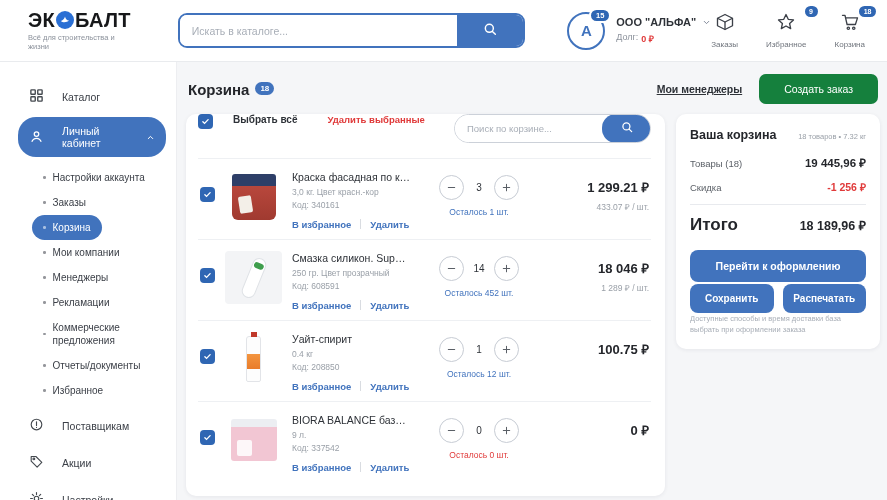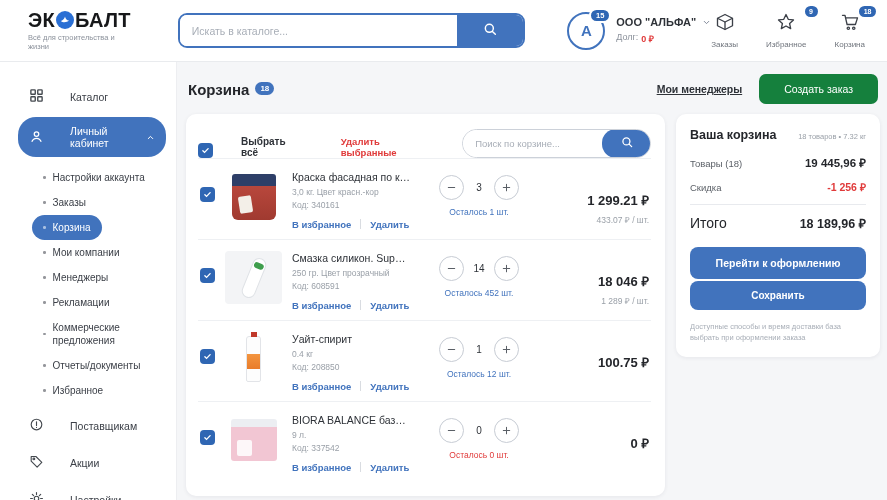--- a/index.html
+++ b/index.html
@@ -25,41 +25,41 @@
   .debt{font-size:9px;color:#8b919b;margin-top:4px;display:flex;gap:3px}
   .debt-value{color:#e03a3a;font-weight:bold}
   .header-icons{display:flex;margin-left:auto;gap:28px}
   .hicon{display:flex;flex-direction:column;align-items:center;gap:4px;position:relative;cursor:pointer}
   .hicon-label{font-size:8px;color:#6f747c}
   .hicon-badge{position:absolute;top:-6px;right:-11px;background:#2f66b3;color:#fff;font-size:7px;font-weight:bold;padding:2px 4.5px;border-radius:8px;line-height:1}
 
   
   .bodyrow{flex:1;display:flex;min-height:0}
   .sidebar{width:177px;background:#fff;border-right:1px solid #edeef1;padding:18px 10px 0 18px;flex-shrink:0;font-size:10.5px}
-  .side-item{display:flex;align-items:center;gap:26px;padding:8px 11px;color:#3c4048;border-radius:18px;cursor:pointer;margin-bottom:4px}
+  .side-item{display:flex;align-items:center;gap:18px;padding:8px 11px;color:#3c4048;border-radius:18px;cursor:pointer;margin-bottom:4px}
   .side-item.active{background:#4173bd;color:#fff;justify-content:flex-start}
   .side-item.active .chev{margin-left:auto}
   .side-sub{padding:4px 0 6px 14px}
   .sub-item{display:flex;align-items:center;gap:7px;padding:6px 11px;font-size:10px;color:#3c4048;cursor:pointer;border-radius:13px;line-height:1.3}
   .sub-item.active{background:#4173bd;color:#fff;display:inline-flex}
   .dot{width:2.5px;height:2.5px;border-radius:50%;background:currentColor;opacity:.55;flex-shrink:0}
   .sub-wrap{max-width:120px}
 
   
   .main{flex:1;display:flex;flex-direction:column;padding:10px 7px 0 9px;min-width:0}
   .main-head{display:flex;align-items:center;margin:2px 2px 10px 2px}
   .page-title{display:flex;align-items:flex-start;gap:6px;font-size:15px;font-weight:bold;color:#24262b}
   .title-badge{background:#4173bd;color:#fff;font-size:8px;font-weight:bold;min-width:18px;height:13px;border-radius:8px;display:inline-flex;align-items:center;justify-content:center;padding:0 5px;margin-top:1px}
   .managers-link{margin-left:auto;font-size:10.5px;font-weight:bold;color:#2e3238;text-decoration:underline;margin-right:17px;cursor:pointer}
   .create-btn{background:#15803d;color:#fff;font-size:10.5px;font-weight:normal;padding:9px 25px;border-radius:7px;border:none;cursor:pointer;font-family:inherit}
   .content{display:flex;gap:11px;align-items:flex-start}
 
   
   .cart-card{flex:1;background:#fff;border-radius:10px;box-shadow:0 1px 4px rgba(25,35,60,.07);padding:0 14px 14px 12px;min-width:0}
-  .cart-toolbar{display:flex;align-items:flex-end;height:44px;gap:28px}
+  .cart-toolbar{display:flex;align-items:flex-start;height:44px;gap:20px}
   .checkbox{width:15px;height:15px;border-radius:4px;background:#2f66b3;display:inline-flex;align-items:center;justify-content:center;cursor:pointer;flex-shrink:0}
   .select-all-label{font-size:10px;font-weight:bold;color:#2e3238;cursor:pointer}
   .delete-selected{font-size:9.5px;font-weight:bold;color:#e03a3a;margin-left:10px;cursor:pointer}
   .cart-search{margin-left:auto;display:flex;height:29px;border:1px solid #ccd1d9;border-radius:15px;overflow:hidden;width:197px;background:#fff}
   .cart-search input{flex:1;border:none;outline:none;padding:0 12px;font-size:9.5px;color:#333;min-width:0}
   .cart-search input::placeholder{color:#a8aeb7}
   .cart-search-btn{width:49px;background:#4173bd;border:none;display:flex;align-items:center;justify-content:center;cursor:pointer;border-radius:14px;margin:-1px}
 
   .item{display:flex;align-items:flex-start;border-top:1px solid #eef0f3;padding:11px 0 9px 2px;gap:10px}
   .item-check{margin-top:17px}
@@ -70,21 +70,21 @@
   .item-code{font-size:8.5px;color:#9aa0a8}
   .item-links{margin-top:9px;display:flex;align-items:flex-start;gap:9px}
   .item-link{font-size:9.5px;font-weight:bold;color:#4173bd;cursor:pointer}
   .link-sep{width:1px;height:10px;background:#d9dce1}
   .stepper-wrap{width:116px;text-align:center;margin-top:5px;flex-shrink:0}
   .stepper{display:flex;align-items:center;justify-content:center;gap:9px}
   .step-btn{width:25px;height:25px;border-radius:50%;border:1px solid #c7ccd4;background:#fff;display:inline-flex;align-items:center;justify-content:center;cursor:pointer}
   .qty{font-size:10px;color:#2e3238;min-width:12px}
   .stock{font-size:8.5px;color:#4173bd;margin-top:7px}
   .stock.out{color:#e03a3a}
-  .price-wrap{width:104px;text-align:right;margin-top:21px;flex-shrink:0;padding-right:2px}
+  .price-wrap{width:104px;text-align:right;margin-top:8px;flex-shrink:0;padding-right:2px}
   .price{font-size:13px;font-weight:bold;color:#24262b;white-space:nowrap}
   .unit-price{font-size:8.5px;color:#9aa0a8;margin-top:5px;white-space:nowrap}
 
   
   .t-bucket{width:44px;height:46px;border-radius:3px 3px 6px 6px;background:linear-gradient(180deg,#2e3f68 0%,#2e3f68 27%,#b8473c 27%,#a03a30 100%);position:relative}
   .t-bucket:after{content:"";position:absolute;left:7px;bottom:7px;width:13px;height:17px;background:#f3efe8;transform:rotate(-9deg);border-radius:2px}
   .thumb.bg-gray{background:#f3f4f6}
   .t-tube{width:14px;height:42px;background:#fff;border:1px solid #dfe2e6;border-radius:7px;transform:rotate(22deg);position:relative}
   .t-tube:before{content:"";position:absolute;top:4px;left:1px;right:1px;height:6px;background:#3f9e4d;border-radius:3px}
   .t-bottle{width:15px;height:46px;background:#fdfdfd;border:1px solid #e2e4e8;border-radius:3px 3px 2px 2px;position:relative}
@@ -96,24 +96,24 @@
   
   .summary{width:204px;background:#fff;border-radius:10px;box-shadow:0 1px 4px rgba(25,35,60,.07);padding:14px 14px 13px;flex-shrink:0}
   .sum-head{display:flex;align-items:baseline;justify-content:space-between;margin-bottom:13px}
   .sum-title{font-size:12.5px;font-weight:bold;color:#24262b}
   .sum-meta{font-size:7.5px;color:#9aa0a8;white-space:nowrap}
   .sum-row{display:flex;justify-content:space-between;align-items:baseline;margin-bottom:10px}
   .sum-label{font-size:9.5px;color:#5a5f66}
   .sum-value{font-size:11.5px;font-weight:bold;color:#24262b}
   .sum-value.red{color:#e03a3a;font-size:10.5px}
   .sum-divider{border-top:1px solid #e8eaee;margin:2px 0 10px}
-  .sum-total .sum-label{font-size:14px;font-weight:normal;color:#24262b}
+  .sum-total .sum-label{font-size:17px;font-weight:bold;color:#24262b}
   .sum-total .sum-value{font-size:12.5px}
   .checkout-btn{width:100%;background:#4173bd;color:#fff;font-weight:bold;font-size:10.5px;padding:10px 0;border-radius:8px;border:none;cursor:pointer;margin:5px 0 2px;font-family:inherit}
-  .btn-row{display:flex;gap:9px;margin-bottom:11px}
+  .btn-row{display:flex;gap:9px;}
   .btn-row button{flex:1;background:#4173bd;color:#fff;font-weight:bold;font-size:10px;padding:9px 0;border-radius:8px;border:none;cursor:pointer;font-family:inherit}
   .sum-note{font-size:7.5px;color:#a8aeb7;line-height:1.5}
 
   .chev{display:inline-flex}
 </style>
 </head>
 <body>
 
 <div class="page">
 
@@ -490,19 +490,20 @@
             <span class="sum-value red">-1 256 ₽</span>
           </div>
           <div class="sum-divider"></div>
           <div class="sum-row sum-total">
             <span class="sum-label">Итого</span>
             <span class="sum-value">18 189,96 ₽</span>
           </div>
           <button class="checkout-btn">Перейти к оформлению</button>
           <div class="btn-row">
             <button>Сохранить</button>
+            <button>Распечатать</button>
           </div>
           <div class="sum-note">Доступные способы и время доставки база выбрать при оформлении заказа</div>
         </aside>
       </div>
     </main>
   </div>
 </div>
 
 </body></html>

